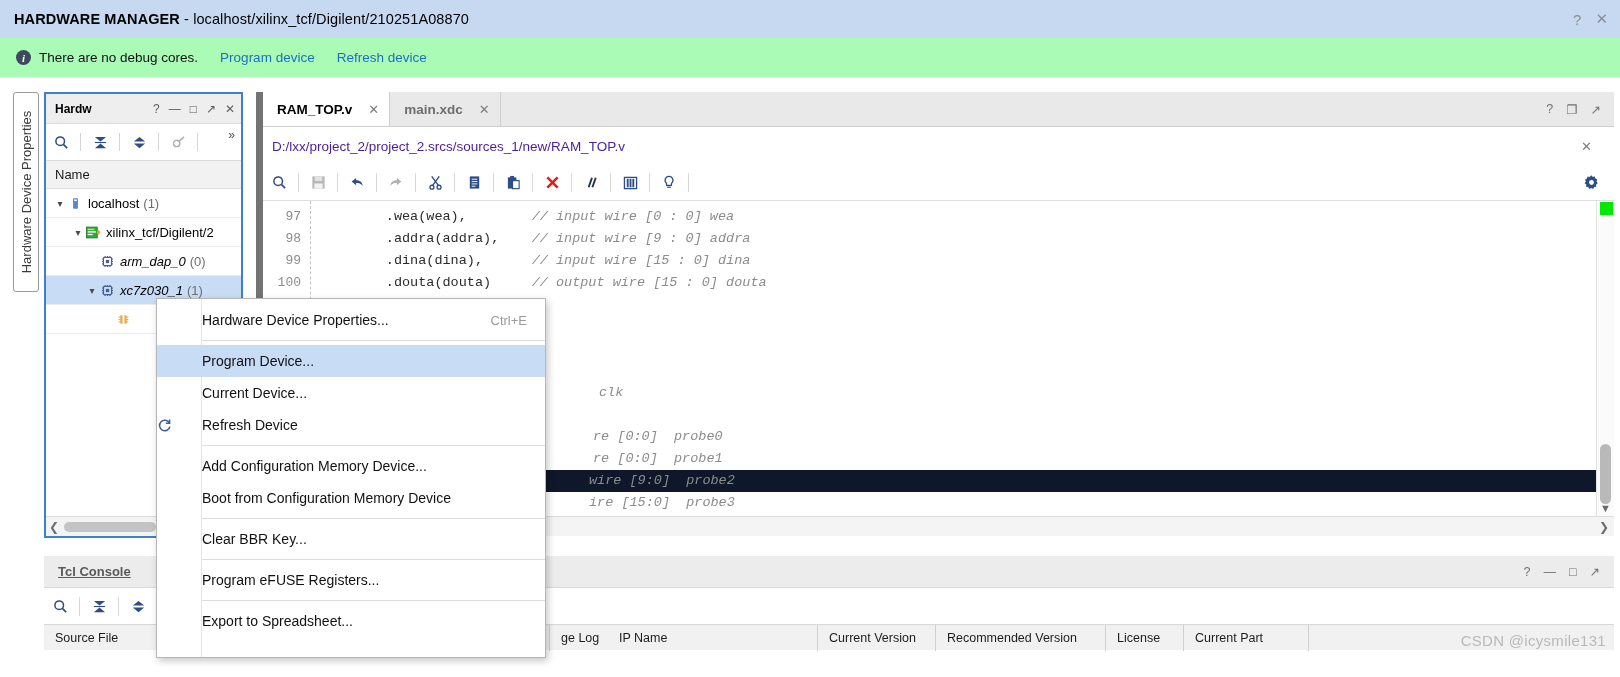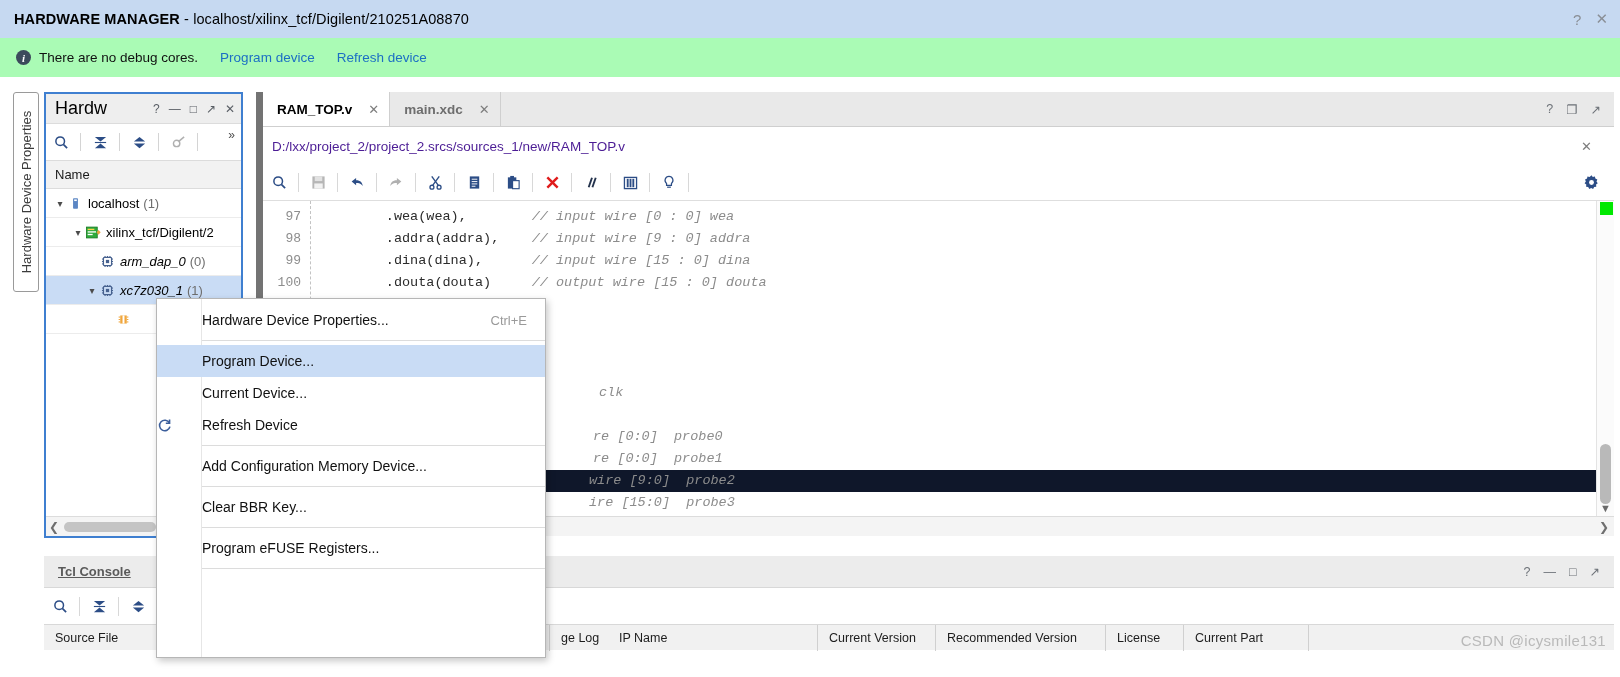--- a/index.html
+++ b/index.html
@@ -60,21 +60,21 @@
 
   
   .hw-panel {
     position: absolute; left: 44px; top: 92px; width: 199px; height: 446px;
     border: 2px solid #3f7fd0; background: #ffffff; box-sizing: border-box;
   }
   .hw-header {
     height: 30px; background: #eeeeee; border-bottom: 1px solid #dcdcdc;
     display: flex; align-items: center; box-sizing: border-box;
   }
-  .hw-header .h-title { font-weight: normal; font-size: 18px; margin-left: 9px; }
+  .hw-header .h-title { font-weight: bold; font-size: 12px; margin-left: 9px; }
   .hw-header .h-icons {
     margin-left: auto; margin-right: 6px; display: flex; align-items: center;
     gap: 9px; color: #5a5f66; font-size: 12px;
   }
   .hw-toolbar {
     height: 37px; background: #ffffff; border-bottom: 1px solid #dcdcdc;
     display: flex; align-items: center; box-sizing: border-box; position: relative;
   }
   .hw-toolbar .tbtn {
     width: 30px; height: 28px; display: flex; align-items: center; justify-content: center;
@@ -661,30 +661,38 @@
       </span>
       <span class="mlabel">Refresh Device</span>
     </div>
     <div class="msep"></div>
 
     <div class="mitem">
       <span class="micon"></span>
       <span class="mlabel">Add Configuration Memory Device...</span>
     </div>
 
+    <div class="mitem">
+      <span class="micon"></span>
+      <span class="mlabel">Boot from Configuration Memory Device</span>
+    </div>
     <div class="msep"></div>
 
 
     <div class="mitem">
       <span class="micon"></span>
       <span class="mlabel">Clear BBR Key...</span>
     </div>
     <div class="msep"></div>
 
     <div class="mitem">
       <span class="micon"></span>
       <span class="mlabel">Program eFUSE Registers...</span>
     </div>
     <div class="msep"></div>
 
+    <div class="mitem">
+      <span class="micon"></span>
+      <span class="mlabel">Export to Spreadsheet...</span>
+    </div>
   </div>
 
 </div>
 
 </body></html>

